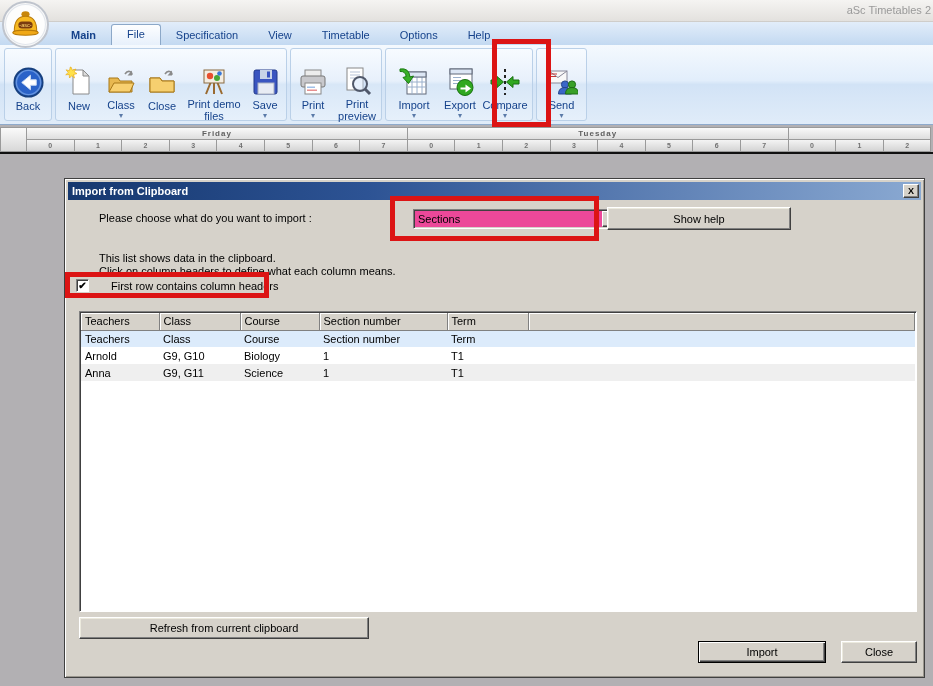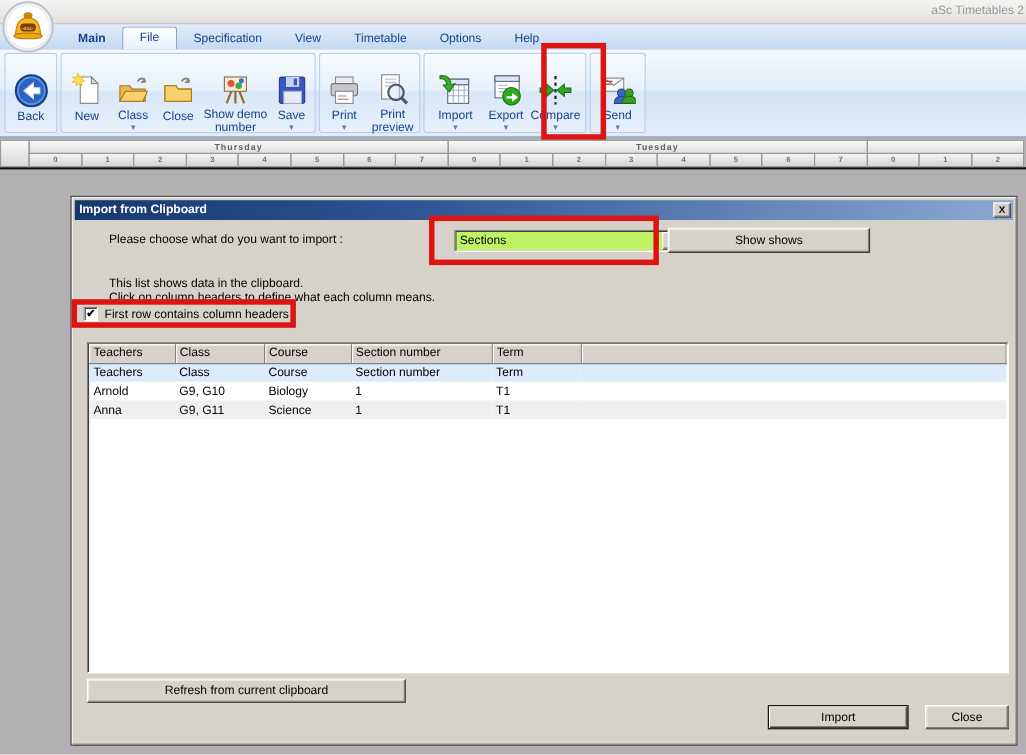--- a/index.html
+++ b/index.html
@@ -52,41 +52,41 @@
     box-shadow:inset 1px 1px 0 #ffffff, inset -1px -1px 0 #9a968e; }
   .dlg-title { position:absolute; left:3px; top:3px; right:3px; height:18px;
     background:linear-gradient(to right,#16386f,#2d5394 35%,#8aa9d2);
     color:#ffffff; font-size:11px; font-weight:bold; line-height:18px; padding-left:4px; }
   .dlg-close { position:absolute; right:2px; top:2px; width:16px; height:14px;
     background:#d6d2ca; border:1px solid; border-color:#ffffff #404040 #404040 #ffffff;
     box-shadow:inset -1px -1px 0 #808080; font-size:9px; font-weight:bold; text-align:center;
     line-height:12px; color:#000; cursor:default; }
   .dlg-label { position:absolute; font-size:11px; color:#000;padding-left:24px; }
 
-  .combo { position:absolute; left:348px; top:30px; width:208px; height:20px; background:#bef264;
+  .combo { position:absolute; left:348px; top:30px; width:208px; height:20px; background:#ec4899;
     border:1px solid; border-color:#808080 #ffffff #ffffff #808080;
     box-shadow:inset 1px 1px 0 #404040, inset -1px -1px 0 #d6d2ca; }
   .combo-text { position:absolute; left:4px; top:3px; font-size:11px; color:#000; }
   .combo-btn { position:absolute; right:1px; top:1px; width:17px; height:16px; background:#d6d2ca;
     border:1px solid; border-color:#ffffff #404040 #404040 #ffffff; box-shadow:inset -1px -1px 0 #808080;
     text-align:center; }
   .combo-arrow { font-size:7px; line-height:15px; color:#000; }
 
   .btn3d { position:absolute; background:#d6d2ca; border:1px solid; border-color:#ffffff #404040 #404040 #ffffff;
     box-shadow:inset -1px -1px 0 #808080, inset 1px 1px 0 #eceade;
     font-size:11px; color:#000; text-align:center; cursor:default;
     font-family:"Liberation Sans", sans-serif; }
   .btn3d.default { border:1px solid #000000;
     box-shadow:inset 1px 1px 0 #ffffff, inset -1px -1px 0 #404040, inset -2px -2px 0 #808080; }
 
   .chkrow { position:absolute; left:11px; top:100px; display:flex; align-items:center; }
   .chkbox { width:13px; height:13px; background:#fff; border:1px solid; border-color:#808080 #fff #fff #808080;
     box-shadow:inset 1px 1px 0 #404040; font-size:10px; font-weight:bold; line-height:11px;
     text-align:center; color:#000; }
-  .chklabel { font-size:11px; margin-left:6px; }
+  .chklabel { font-size:11px; margin-left:22px; }
 
   .tablebox { position:absolute; left:14px; top:132px; width:838px; height:301px; background:#ffffff;
     border:1px solid; border-color:#808080 #ffffff #ffffff #808080;
     box-shadow:inset 1px 1px 0 #404040; overflow:hidden; padding:1px; }
   table.clip { border-collapse:collapse; width:100%; table-layout:fixed; }
   table.clip th { height:17px; background:#d6d2ca; font-size:11px; font-weight:normal; text-align:left;
     padding:0 4px; border-right:1px solid #808080; border-bottom:1px solid #808080;
     box-shadow:inset 1px 1px 0 #ffffff; white-space:nowrap; overflow:hidden; }
   table.clip td { height:17px; font-size:11px; padding:0 4px; white-space:nowrap; overflow:hidden; }
   tr.sel td { background:#dcebfb; }
@@ -178,21 +178,21 @@
       <div class="rbtn" style="width:62px">
         <span class="ricon">
           <svg viewBox="0 0 32 32" width="32" height="32">
             <path d="M16 5v24M8 29L16 9m8 20L16 9" stroke="#9a6a30" stroke-width="2" fill="none"></path>
             <rect x="6" y="5" width="20" height="13" fill="#f4ede2" stroke="#8a6a40"></rect>
             <circle cx="12" cy="11" r="3.2" fill="#e85030"></circle>
             <circle cx="19" cy="13" r="3" fill="#48a838"></circle>
             <circle cx="21.5" cy="8.5" r="2.3" fill="#3878d8"></circle>
           </svg>
         </span>
-        <span class="rlabel">Show demo number</span>
+        <span class="rlabel">Print demo files</span>
       </div>
       <div class="rbtn" style="width:40px">
         <span class="ricon">
           <svg viewBox="0 0 32 32" width="32" height="32">
             <rect x="5" y="4" width="23" height="24" rx="2" fill="#3a55c0" stroke="#223a8a"></rect>
             <rect x="11" y="4" width="12" height="9" fill="#c8d4e8"></rect>
             <rect x="18" y="5.5" width="3" height="6" fill="#3a55c0"></rect>
             <rect x="9" y="17" width="16" height="11" fill="#e8ecf4" stroke="#a8b0c0"></rect>
           </svg>
         </span>
@@ -283,21 +283,21 @@
         <span class="rlabel">Send</span>
         <span class="rdrop">▾</span>
       </div>
     </div>
   </div>
 
   <div class="ttwrap">
     <div class="ttcorner"></div>
     <div style="display:flex" id="tt-days">
         <div class="tt-day" style="width: 380.8px;">
-          <div class="tt-day-name">Thursday</div>
+          <div class="tt-day-name">Friday</div>
           <div class="tt-periods">
             <div class="tt-period">0</div>
             <div class="tt-period">1</div>
             <div class="tt-period">2</div>
             <div class="tt-period">3</div>
             <div class="tt-period">4</div>
             <div class="tt-period">5</div>
             <div class="tt-period">6</div>
             <div class="tt-period">7</div>
           </div>
@@ -334,21 +334,21 @@
 
     <div class="dlg-label" style="left:10px; top:33px">Please choose what do you want to import :</div>
 
     <div class="combo">
       <span class="combo-text">Sections</span>
       <div class="combo-btn">
         <span class="combo-arrow">▼</span>
       </div>
     </div>
 
-    <button class="btn3d" style="left:542px; top:28px; width:184px; height:23px">Show shows</button>
+    <button class="btn3d" style="left:542px; top:28px; width:184px; height:23px">Show help</button>
 
     <div class="dlg-label" style="left:10px; top:73px">This list shows data in the clipboard.</div>
     <div class="dlg-label" style="left:10px; top:86px">Click on column headers to define what each column means.</div>
 
     <div class="chkrow">
       <div class="chkbox">✔</div>
       <span class="chklabel">First row contains column headers</span>
     </div>
 
     <div class="tablebox">

